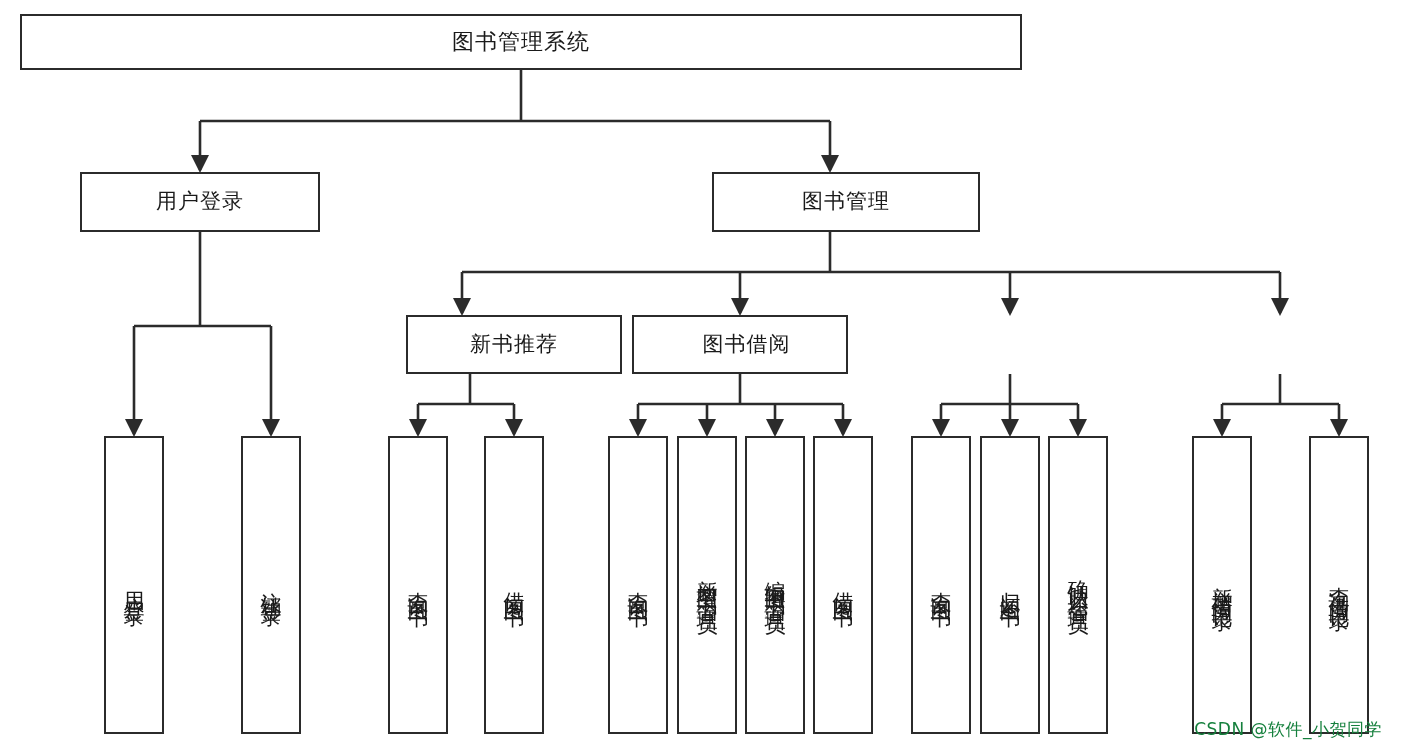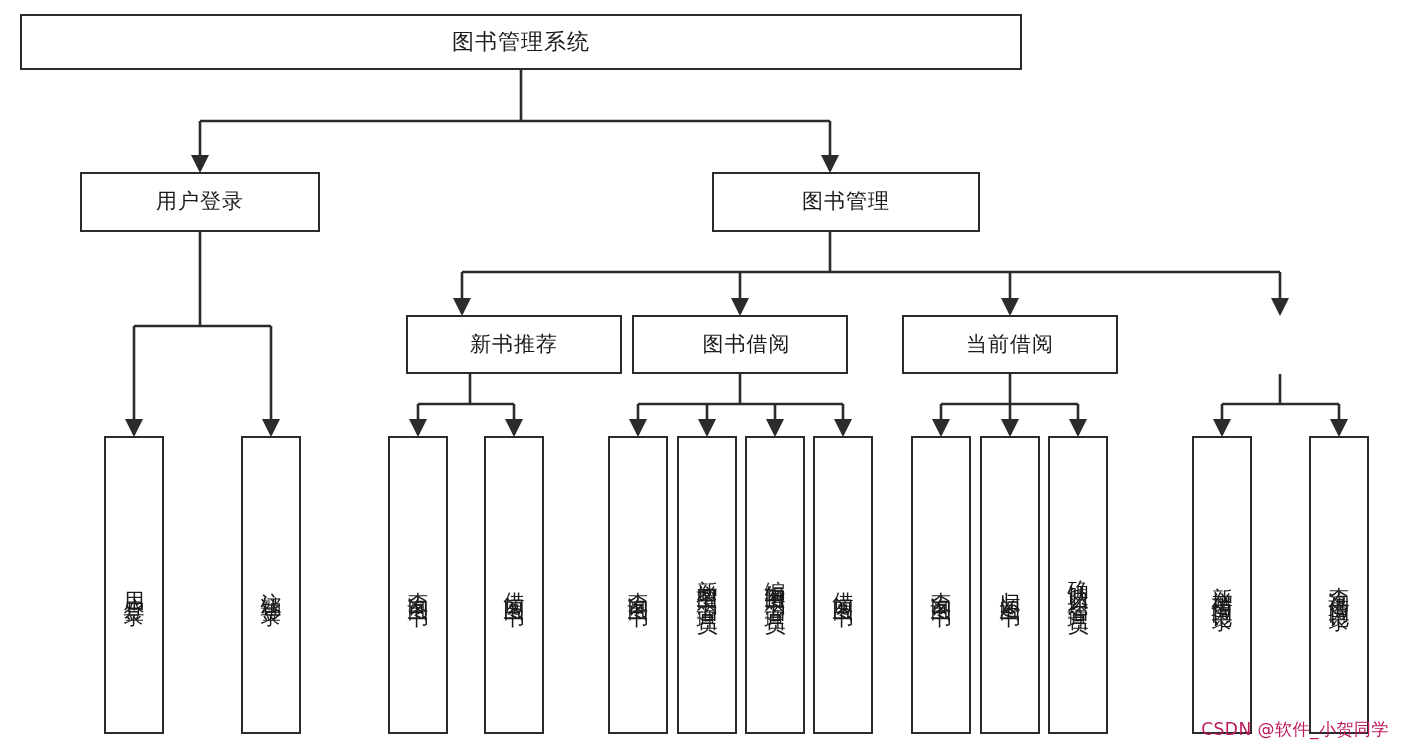--- a/index.html
+++ b/index.html
@@ -42,24 +42,24 @@
     text-orientation:upright;
     font-size:21px;
     line-height:1.34;
     letter-spacing:5px;
     white-space:nowrap;
     -webkit-text-orientation:upright;
   }
 
   .watermark{
     position:absolute;
-    right:16px;
+    right:23px;
     bottom:6px;
     font-size:17px;
-    color:#be185d;
+    color:#15803d;
     letter-spacing:0.5px;
     white-space:nowrap;
     pointer-events:none;
   }
 </style>
 </head>
 <body>
 
 <div id="stage">
 
@@ -123,23 +123,20 @@
   <div class="node h" style="left:712px;top:172px;width:268px;height:60px;">
     <span class="lbl">图书管理</span>
   </div>
 
   <div class="node h" style="left:362px;top:315px;width:216px;height:59px;margin-left:44px;">
     <span class="lbl">新书推荐</span>
   </div>
   <div class="node h" style="left:632px;top:315px;width:216px;height:59px;padding-left:13px;">
     <span class="lbl">图书借阅</span>
   </div>
-  <div class="node h" style="left:902px;top:315px;width:216px;height:59px;">
-    <span class="lbl">当前借阅</span>
-  </div>
 
   <div class="node leaf" style="left:104px;top:436px;width:60px;height:298px;">
     <span class="lbl">用户登录</span>
   </div>
   <div class="node leaf" style="left:241px;top:436px;width:60px;height:298px;">
     <span class="lbl">注销登录</span>
   </div>
 
   <div class="node leaf" style="left:388px;top:436px;width:60px;height:298px;">
     <span class="lbl">查询图书</span>

